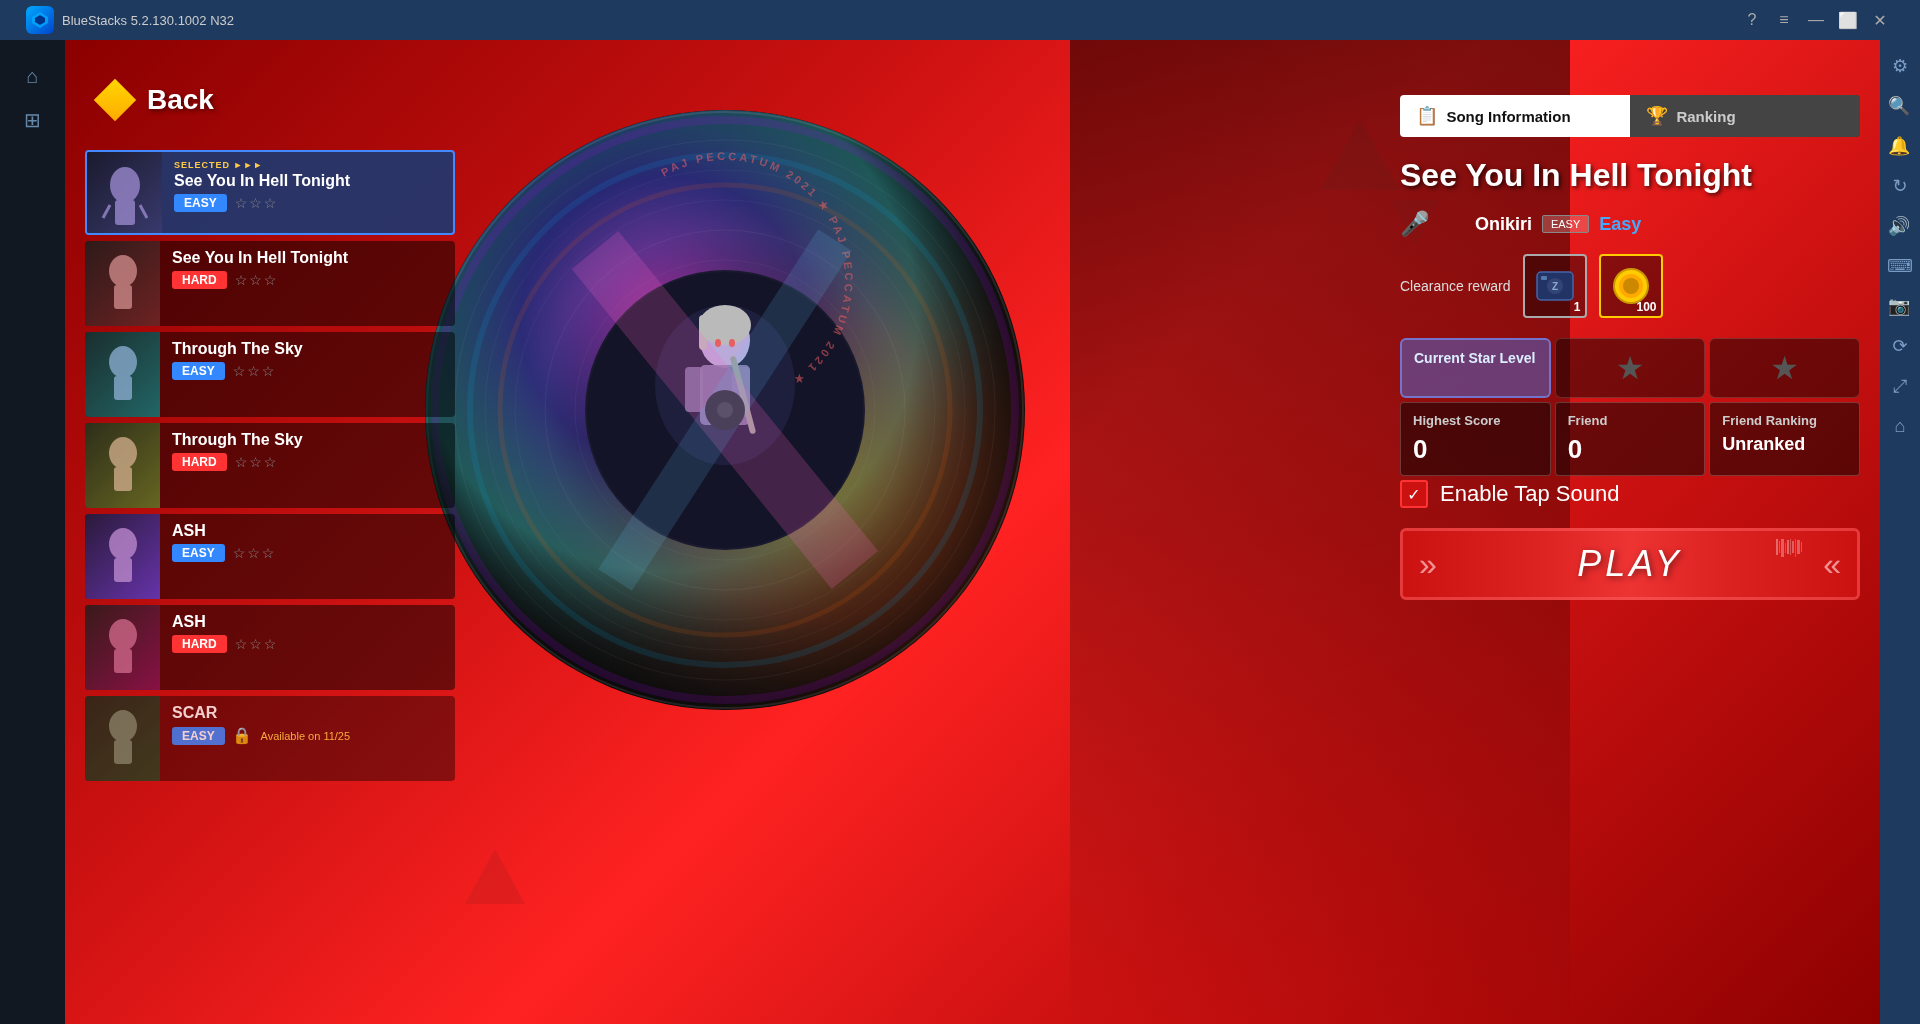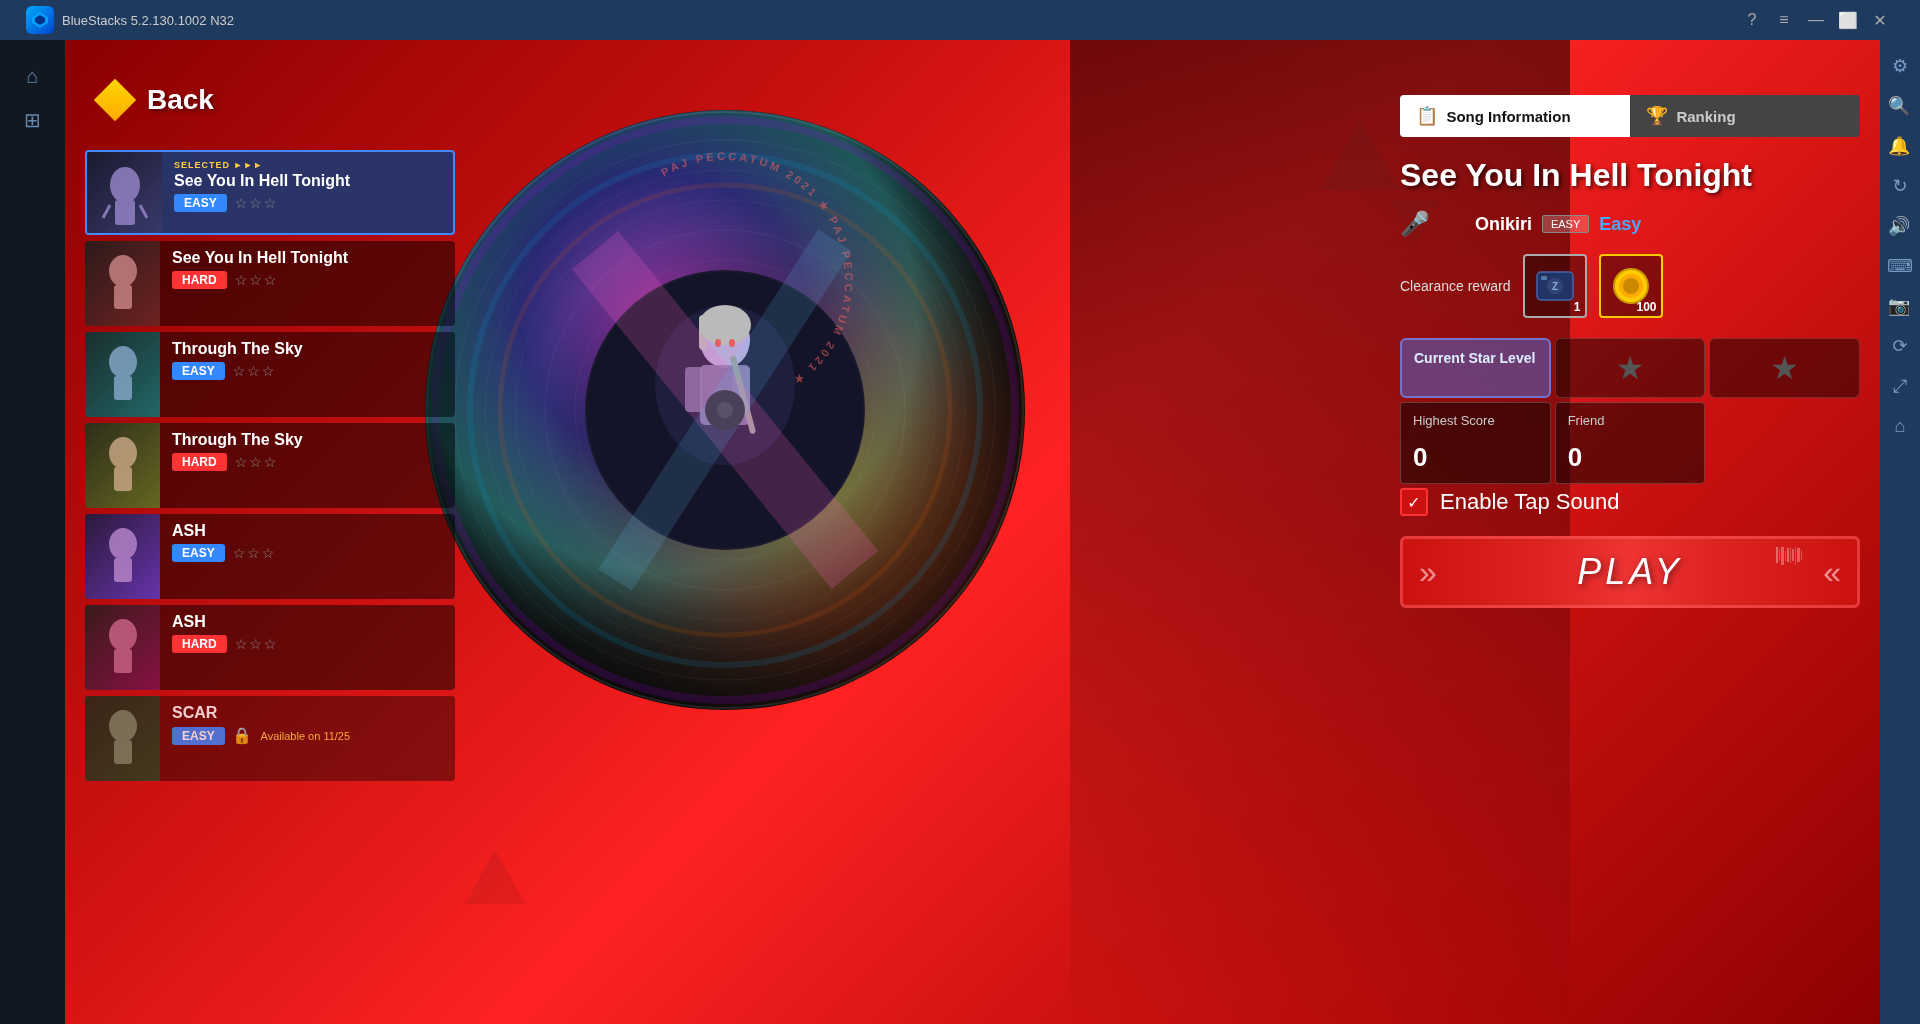--- a/index.html
+++ b/index.html
@@ -327,22 +327,22 @@
     .stat-box {
       background: rgba(0,0,0,0.5);
       border: 1px solid rgba(255,255,255,0.2);
       border-radius: 4px;
       padding: 10px 12px;
       color: white;
     }
     .stat-label {
       font-size: 13px;
       color: #ccc;
-      margin-bottom: 14px;
-      font-weight: normal;
+      margin-bottom: 6px;
+      font-weight: bold;
     }
     .stat-value {
       font-size: 26px;
       font-weight: bold;
       color: white;
     }
     .stat-value.unranked {
       font-size: 18px;
     }
 
@@ -794,20 +794,24 @@
 
       <div style="display:grid;grid-template-columns:1fr 1fr 1fr;gap:4px;">
         <div class="stat-box">
           <div class="stat-label">Highest Score</div>
           <div class="stat-value">0</div>
         </div>
         <div class="stat-box">
           <div class="stat-label">Friend</div>
           <div class="stat-value">0</div>
         </div>
+        <div class="stat-box">
+          <div class="stat-label">Friend Ranking</div>
+          <div class="stat-value unranked">Unranked</div>
+        </div>
       </div>
     </div>
 
     <div class="tap-sound-row">
       <div class="checkbox-red">✓</div>
       <span class="tap-sound-label">Enable Tap Sound</span>
     </div>
 
     <div class="play-btn">
       <span class="play-btn-arrow-left">»</span>

